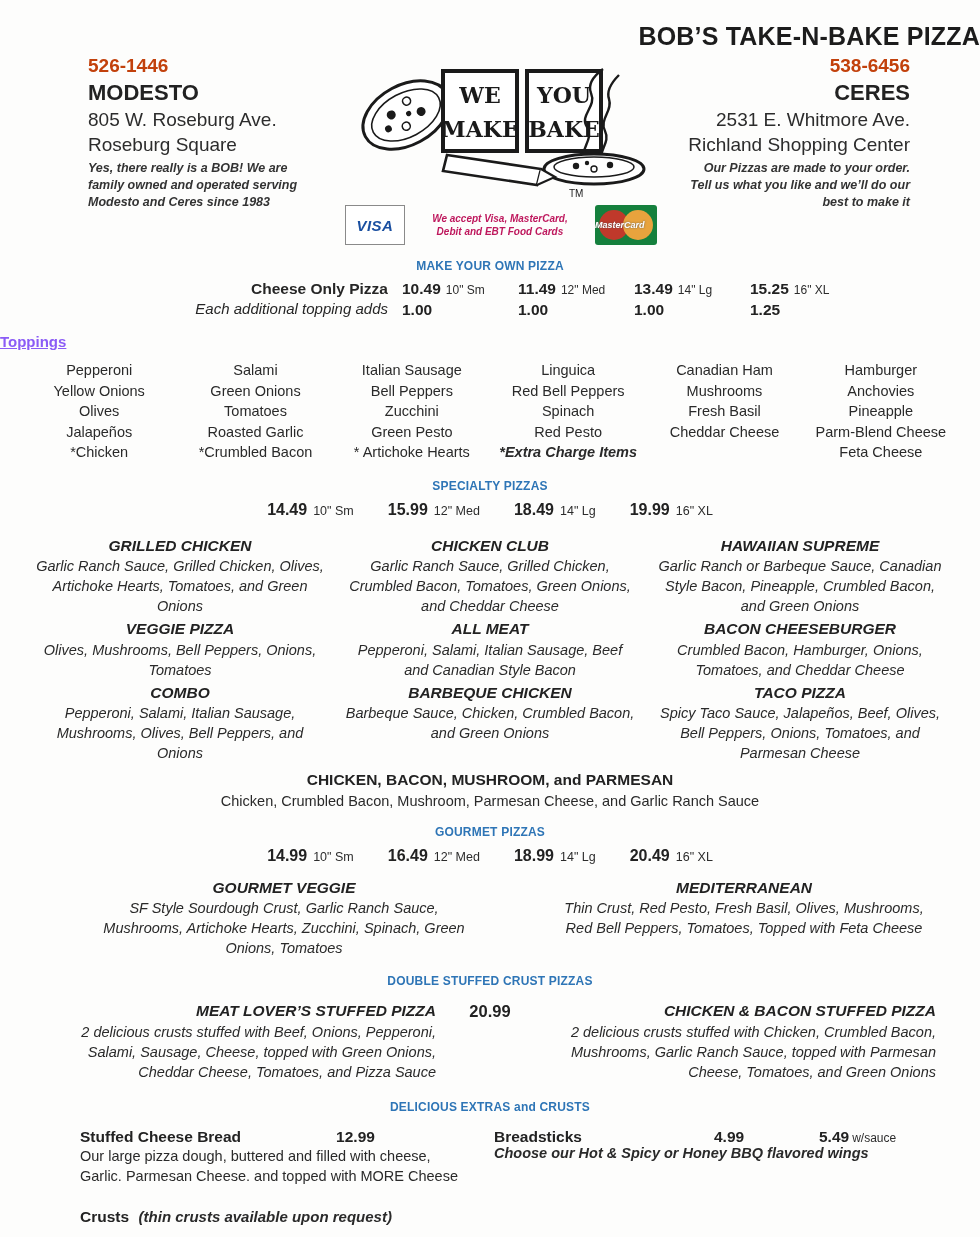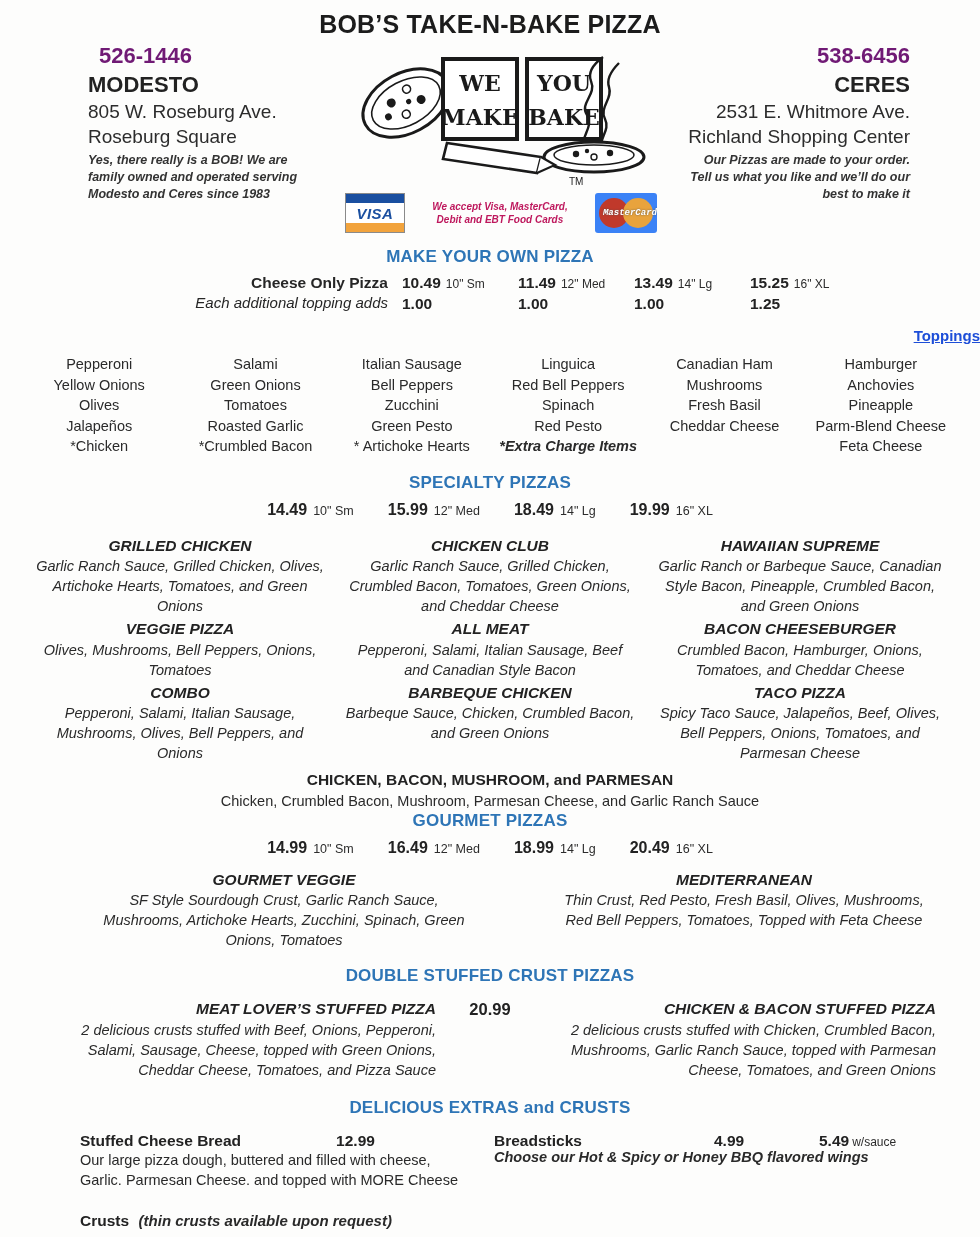--- a/index.html
+++ b/index.html
@@ -9,89 +9,89 @@
     margin:0 auto;
     background:#fdfdfc;
     font-family:"Liberation Sans",sans-serif;
     color:#262626;
     overflow:hidden;
     box-sizing:border-box;
   }
 
   
   .page-title{
-    text-align:center;
+    text-align:right;
     font-size:25px;font-weight:bold;color:#1c1c1c;
-    padding-top:10px;letter-spacing:0.2px;
+    padding-top:22px;letter-spacing:0.2px;
   }
   .header-row{
     display:flex;justify-content:space-between;
     padding:2px 70px 0 88px;
   }
   .loc{width:262px;line-height:1.32;}
   .loc.right{width:258px;text-align:right;}
-  .loc .phone{font-size:22px;font-weight:bold;color:#701a75;margin-left:11px;}
+  .loc .phone{font-size:19px;font-weight:bold;color:#c2410c;}
   .loc .city{font-size:22px;font-weight:bold;color:#222;}
   .loc .addr{font-size:19px;color:#2c2c2c;}
   .loc .plaza{font-size:19px;color:#2c2c2c;}
   .loc .note{font-size:12.5px;font-weight:600;font-style:italic;color:#333;margin-top:3px;line-height:1.35;width:230px;}
   .loc.right .note{margin-left:auto;width:225px;}
 
   .logo-wrap{width:320px;display:flex;flex-direction:column;align-items:center;}
   .logo-svg{display:block;}
   .cards-row{
     display:flex;align-items:center;gap:10px;margin-top:2px;
   }
   .visa-badge{
     width:60px;height:40px;border:1px solid #8a8a8a;background:#fff;
-    display:flex;flex-direction:column;box-sizing:border-box;
+    display:flex;flex-direction:row;box-sizing:border-box;
   }
   .visa-badge .bar-top{height:9px;background:#1a4fa0;}
   .visa-badge .bar-bot{height:9px;background:#f2a33c;}
   .visa-badge .visa-mid{
     flex:1;display:flex;align-items:center;justify-content:center;
     font-weight:bold;font-style:italic;font-size:15px;color:#1a4fa0;letter-spacing:0.5px;
   }
   .accept-text{
     font-size:10px;font-weight:600;font-style:italic;color:#be185d;
     text-align:center;line-height:1.35;width:170px;
   }
   .mc-badge{
-    position:relative;width:62px;height:40px;background:#3b82f6;border-radius:3px;
-    display:flex;align-items:center;justify-content:flex-end;overflow:hidden;font-family:Liberation Mono, monospace;
+    position:relative;width:62px;height:40px;background:#15803d;border-radius:3px;
+    display:flex;align-items:center;justify-content:flex-start;overflow:hidden;
   }
   .mc-circle{position:absolute;top:5px;width:30px;height:30px;border-radius:50%;}
   .mc-red{left:4px;background:#c0392b;}
   .mc-orange{right:4px;background:#e8a33d;}
   .mc-text{
     position:relative;z-index:2;color:#fff;font-size:9px;font-style:italic;font-weight:bold;
     text-shadow:0 0 2px #555;
   }
 
   
   .sec-head{
-    text-align:center;font-size:17px;font-weight:bold;color:#2e75b6;
+    text-align:center;font-size:12px;font-weight:bold;color:#2e75b6;
     letter-spacing:0.2px;
   }
 
   
   .myop-head{margin-top:14px;}
   .myop-prices{
     display:flex;justify-content:flex-start;
     padding-left:158px;margin-top:6px;
   }
   .myop-labels{width:230px;line-height:1.3;}
   .myop-labels .row1{font-size:15.5px;font-weight:bold;text-align:right;}
   .myop-labels .row2{font-size:15px;font-style:italic;font-weight:400;text-align:right;}
   .size-col{width:102px;margin-left:14px;line-height:1.3;}
   .size-col .price{font-size:15.5px;font-weight:bold;color:#222;}
   .size-col .size-label{font-size:12px;color:#2c2c2c;margin-left:5px;}
   .toppings-head{
-    text-align:right;font-size:15px;font-weight:bold;text-decoration:underline;
-    margin-top:13px;color:#1d4ed8;margin-left:40px;
+    text-align:left;font-size:15px;font-weight:bold;text-decoration:underline;
+    margin-top:13px;color:#8b5cf6;
   }
   .toppings-grid{
     display:flex;justify-content:center;gap:14px;
     margin-top:10px;padding:0 28px;
   }
   .tcol{flex:1;text-align:center;font-size:14.5px;line-height:1.42;color:#2a2a2a;}
   .tcol .extra-note{font-weight:bold;font-style:italic;}
 
   
   .sizes-bar{
@@ -108,21 +108,21 @@
   }
   .spec-col{flex:1;display:flex;flex-direction:column;gap:2px;}
   .pizza-block{text-align:center;line-height:1.38;font-style:italic;}
   .pizza-block .pname{font-size:15.5px;font-weight:bold;color:#222;}
   .pizza-block .pdesc{font-size:14.5px;color:#2a2a2a;}
   .wide-block{margin-top:6px;text-align:center;line-height:1.4;}
   .wide-block .pname{font-size:15.5px;font-weight:bold;color:#222;}
   .wide-block .pdesc{font-size:14.5px;color:#2a2a2a;}
 
   
-  .gourmet-head{}
+  .gourmet-head{margin-top:14px;}
   .gourmet-cols{
     display:flex;justify-content:center;gap:90px;margin-top:12px;margin-left:48px;
   }
   .gourmet-cols .pizza-block{width:370px;}
 
   
   .stuffed-head{margin-top:16px;}
   .stuffed-row{
     display:flex;justify-content:center;align-items:flex-start;gap:24px;
     margin-top:12px;padding:0 40px;

